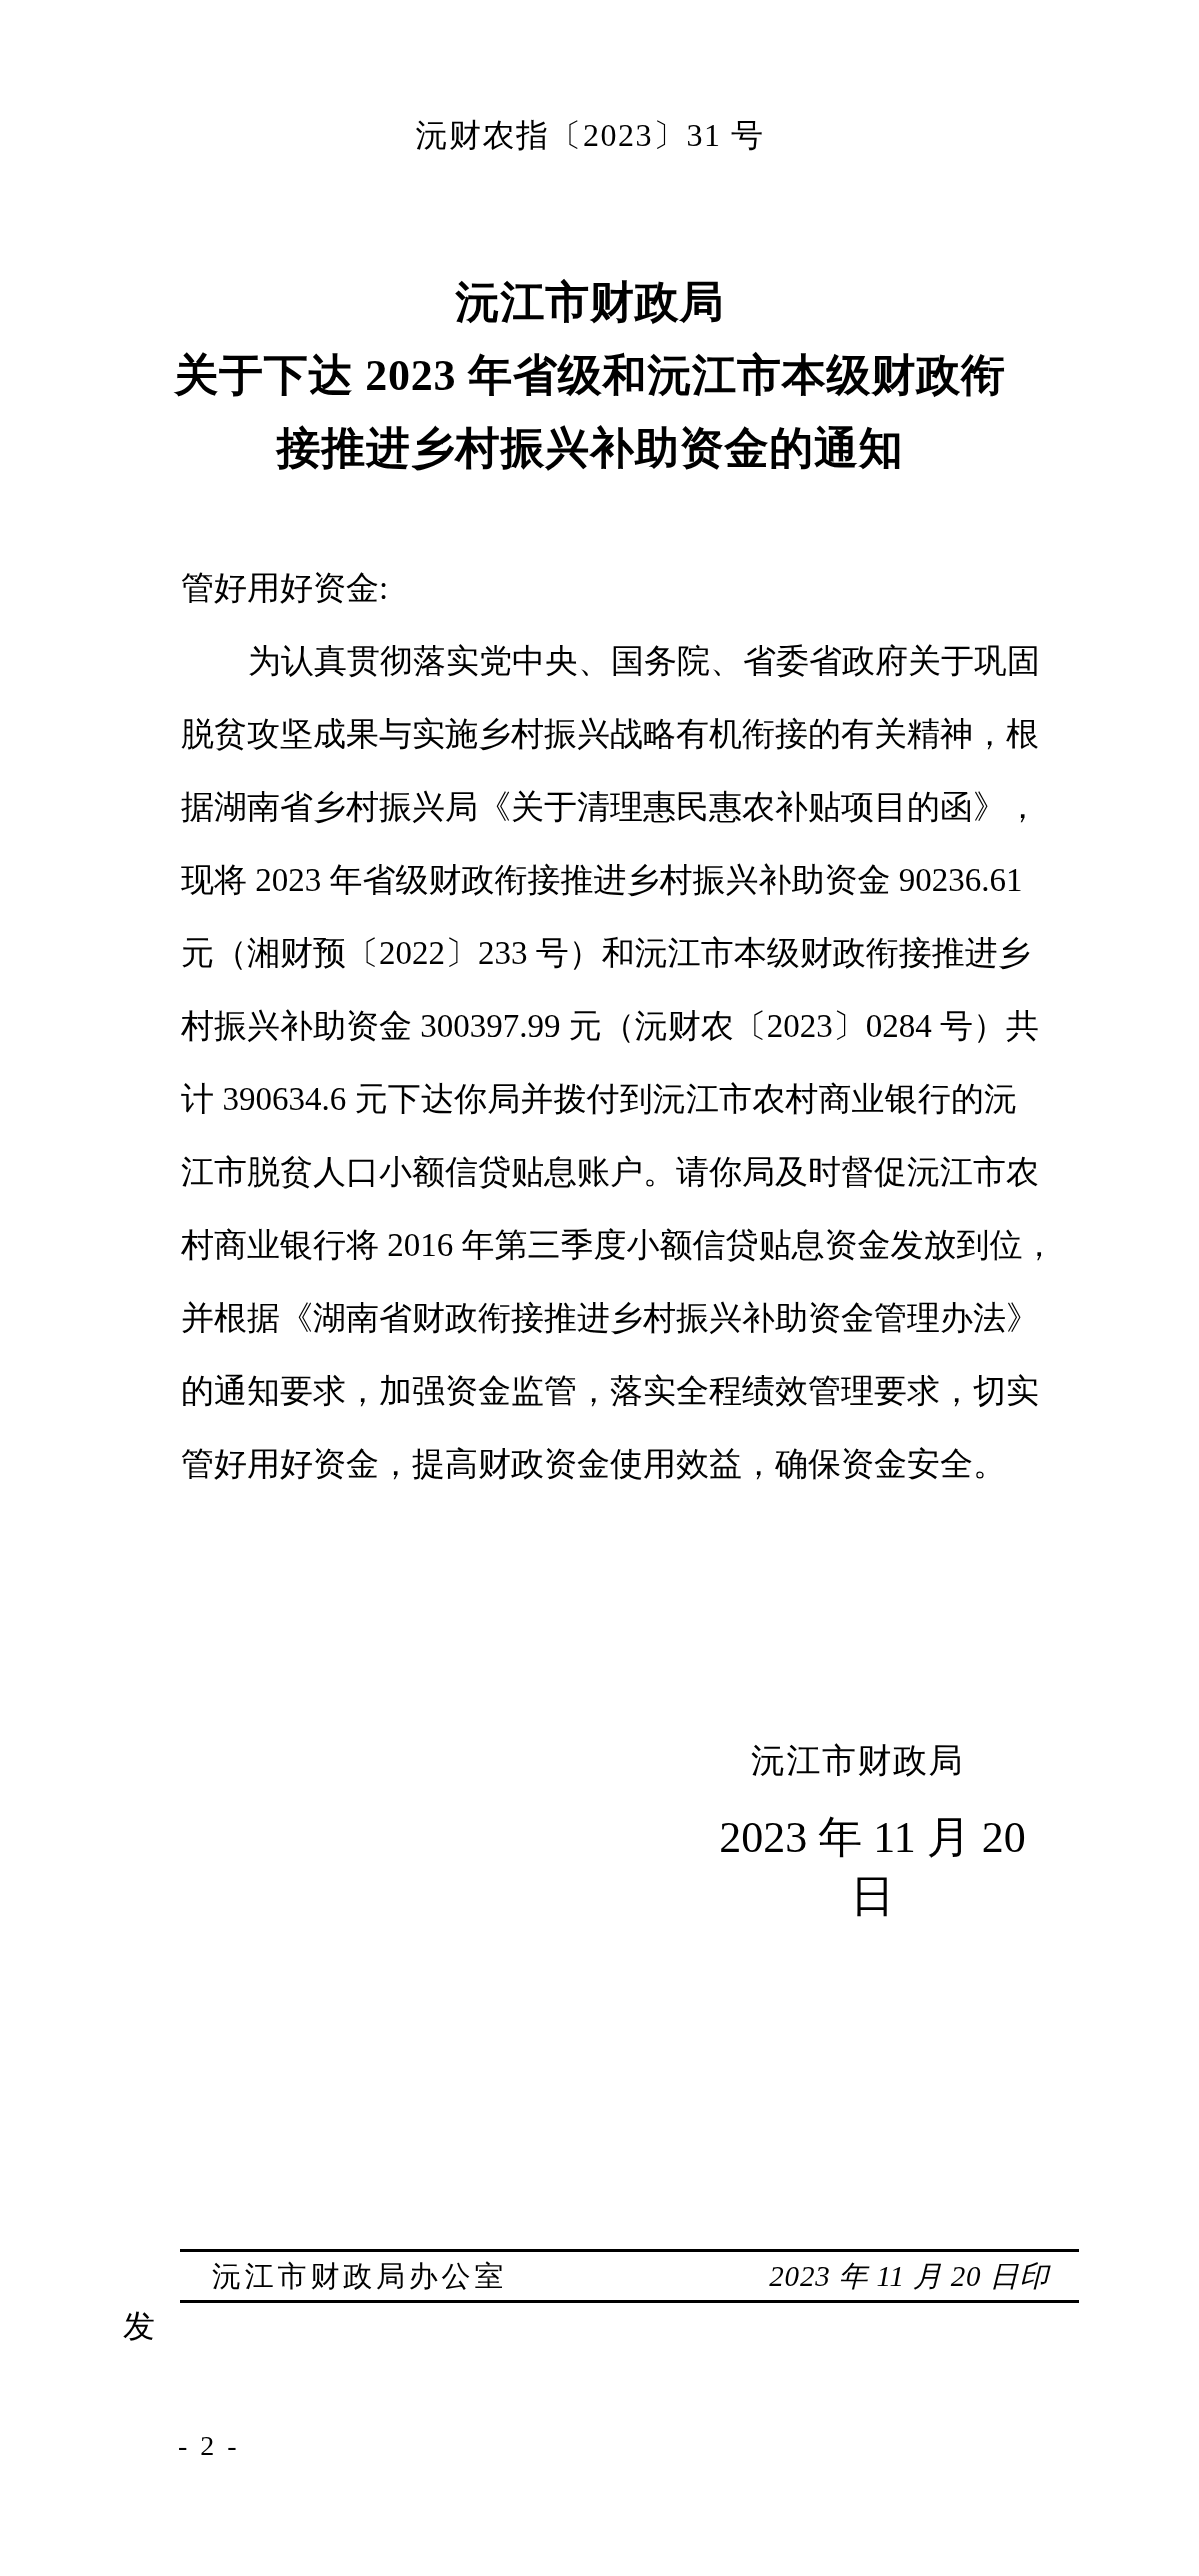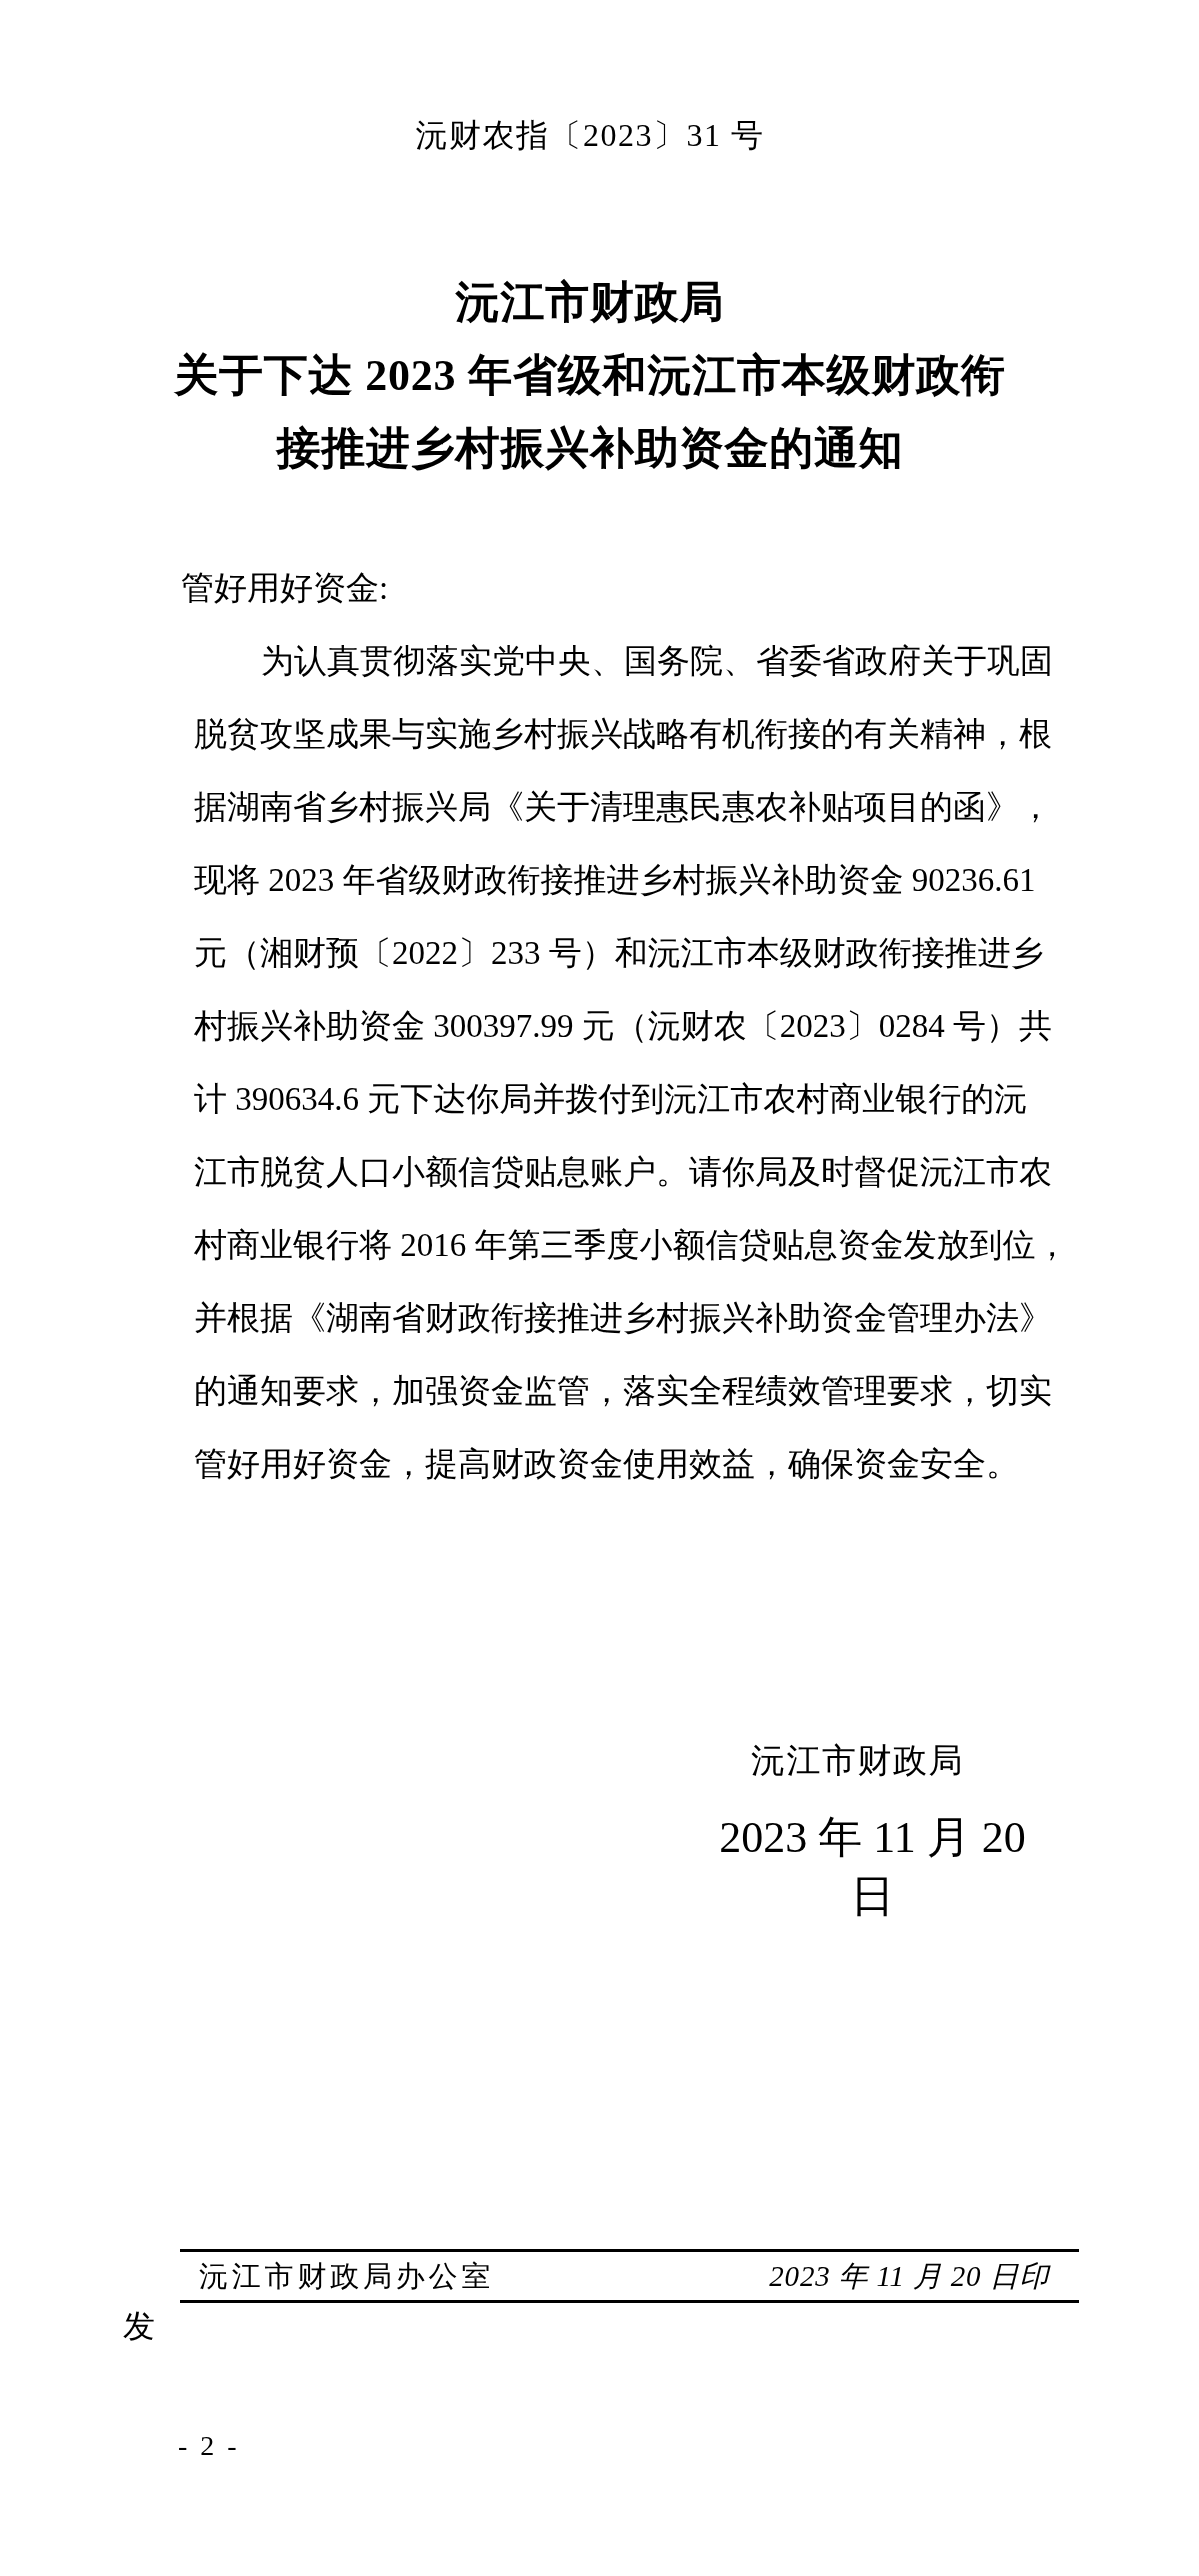--- a/index.html
+++ b/index.html
@@ -33,21 +33,20 @@
     position: absolute;
     top: 552px; left: 181px; width: 836px;
     font-size: 33px;
     line-height: 73px;
   }
   .salutation { text-align: left; }
   .line {
     text-align: justify;
     text-align-last: justify;
     white-space: nowrap;
-    margin-left: 13px;
   }
   .line.indent { padding-left: 67px; }
   .line.tail { text-align-last: left; }
   .sig-org {
     position: absolute;
     top: 1738px; left: 680px; width: 355px;
     text-align: center;
     font-size: 34px;
     letter-spacing: 1.5px;
   }
@@ -66,21 +65,21 @@
   .rule.bottom { top: 2300px; }
   .footer-row {
     position: absolute;
     top: 2256px; left: 180px; width: 899px;
     display: flex;
     justify-content: space-between;
     align-items: center;
     font-size: 29px;
     line-height: 41px;
   }
-  .footer-office { margin-left: 19px; letter-spacing: 3.8px; }
+  .footer-office { margin-left: 32px; letter-spacing: 3.8px; }
   .footer-print-date { margin-right: 30px; letter-spacing: 0.8px; font-style: italic; }
   .stray-char {
     position: absolute;
     left: 123px; top: 2305px;
     font-size: 32px;
   }
   .page-num {
     position: absolute;
     left: 178px; top: 2430px;
     font-size: 28px;

